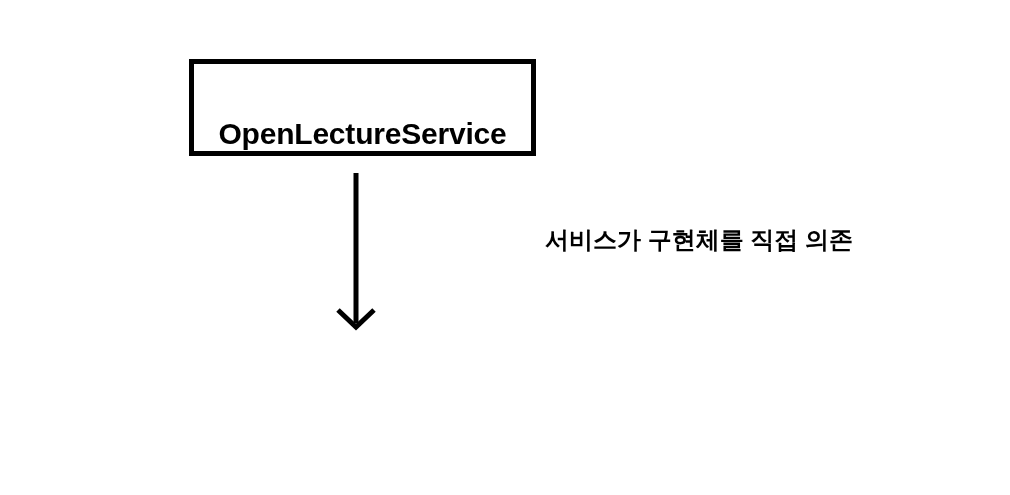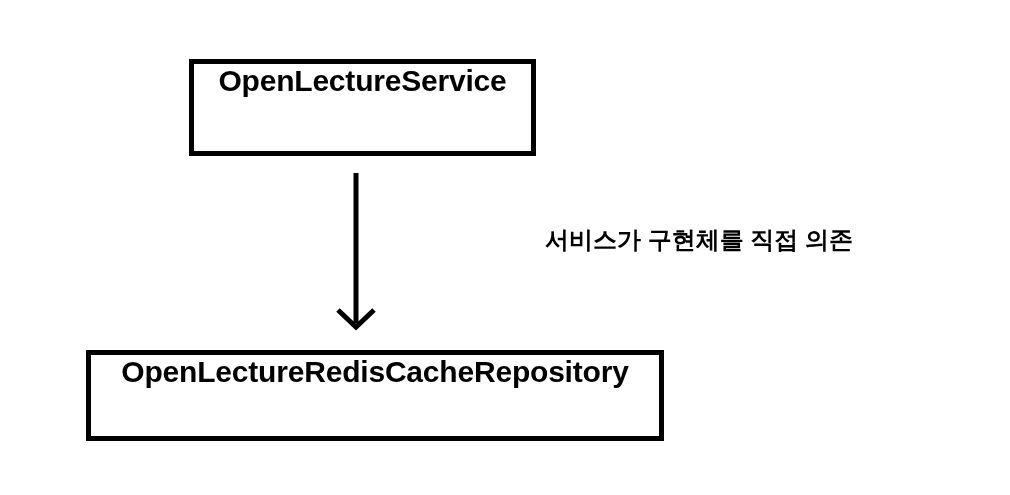--- a/index.html
+++ b/index.html
@@ -17,21 +17,21 @@
     height: 495px;
     background: #ffffff;
     overflow: hidden;
   }
   .node-box {
     position: absolute;
     box-sizing: border-box;
     background: #ffffff;
     border: 5px solid #000000;
     display: flex;
-    align-items: flex-start;
+    align-items: flex-end;
     justify-content: center;
   }
   .node-label {
     font-family: "Liberation Sans", "DejaVu Sans", sans-serif;
     font-weight: bold;
     color: #000000;
     white-space: nowrap;
     letter-spacing: -0.2px;
   }
   #node-service {
@@ -81,17 +81,14 @@
     <span class="node-label">OpenLectureService</span>
   </div>
 
   <svg id="dependency-arrow" viewBox="0 0 80 175">
     <line x1="36" y1="8" x2="36" y2="158" stroke="#000000" stroke-width="5"></line>
     <polyline points="18,145 36,162 54,145" fill="none" stroke="#000000" stroke-width="5" stroke-linecap="butt" stroke-linejoin="miter"></polyline>
   </svg>
 
   <div class="edge-annotation">서비스가 구현체를 직접 의존</div>
 
-  <div class="node-box" id="node-repository">
-    <span class="node-label">OpenLectureRedisCacheRepository</span>
-  </div>
 
 </div>
 
 </body></html>

